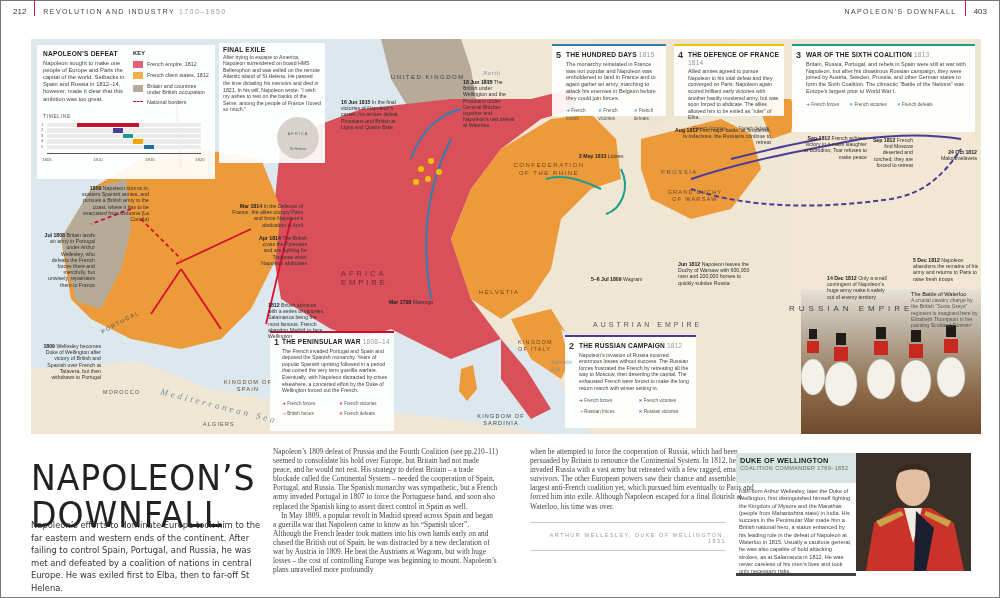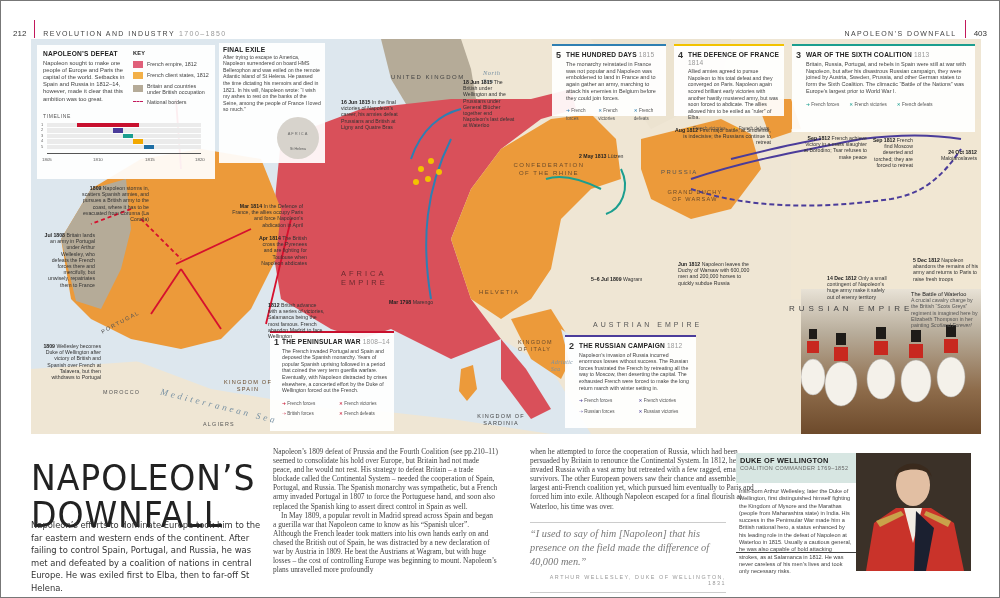--- a/index.html
+++ b/index.html
@@ -2,21 +2,21 @@
 <html><head>
 <meta charset="utf-8">
 <style>
   * { box-sizing: border-box; margin: 0; padding: 0; }
   html, body { width: 1000px; height: 598px; overflow: hidden; background: #ffffff; }
   body { font-family: "Liberation Sans", sans-serif; color: #333; position: relative; }
 
   .spread { position: absolute; left: 0; top: 0; width: 1000px; height: 598px; border: 1px solid #777; background: #fff; }
 
   
-  .runhead { position: absolute; top: 27px; font-size: 7px; letter-spacing: 1.4px; color: #444; display: flex; align-items: center; }
+  .runhead { position: absolute; top: 5px; font-size: 7px; letter-spacing: 1.4px; color: #444; display: flex; align-items: center; }
   .runhead.left { left: 12px; }
   .runhead.right { right: 12px; }
   .folio { font-size: 8px; letter-spacing: 0; color: #333; }
   .rule-v { width: 1px; height: 18px; background: #c2185b; margin: -8px 8px 0 8px; }
   .runhead .dates { color: #999; margin-left: 4px; }
 
   
   .map { position: absolute; left: 30px; top: 38px; width: 950px; height: 395px; overflow: hidden; background: #dfe8ee; }
   .map svg.base { position: absolute; left: 0; top: 0; }
 
@@ -35,21 +35,21 @@
 
   
   .headline { position: absolute; left: 30px; top: 458px; font-size: 36px; line-height: 37px; font-weight: 300; letter-spacing: 1px; color: #222; font-family: "DejaVu Sans", sans-serif; font-weight: normal; transform: scaleX(0.92); transform-origin: left top; }
   .intro { position: absolute; left: 30px; top: 518px; width: 232px; font-size: 8.4px; line-height: 12.6px; color: #333; font-family: "DejaVu Sans", sans-serif; }
   .body-col { position: absolute; top: 446px; width: 225px; font-family: "Liberation Serif", serif; font-size: 7.4px; line-height: 9.1px; color: #444; text-align: left; }
   .body-col p + p { text-indent: 8px; }
   .quote-box { position: absolute; left: 529px; top: 521px; width: 196px; border-top: 1px solid #ccc; border-bottom: 1px solid #ccc; padding: 4px 0 6px 0; }
   .quote { font-family: "Liberation Serif", serif; font-style: italic; font-size: 10.3px; line-height: 14px; color: #777; }
   .quote-attr { font-size: 5.4px; letter-spacing: 1.5px; color: #999; text-align: right; margin-top: 5px; }
 
-  .bio { position: absolute; left: 735px; top: 452px; width: 120px; height: 100px; border-bottom: 1px solid #404040; }
+  .bio { position: absolute; left: 735px; top: 452px; width: 120px; height: 123px; border-bottom: 3px solid #404040; }
   .bio-head { background: #d7e6e2; padding: 3px 4px; height: 30px; }
   .bio-name { font-size: 7.4px; font-weight: bold; color: #222; letter-spacing: 0.2px; }
   .bio-role { font-size: 5.5px; color: #666; letter-spacing: 0.4px; }
   .bio-text { font-size: 5.6px; line-height: 7.3px; color: #444; padding: 5px 3px 0 3px; }
   .portrait { position: absolute; left: 855px; top: 452px; width: 115px; height: 118px; overflow: hidden; background: #3a2e24; }
 </style>
 </head>
 <body>
 
 <div class="spread">
@@ -337,21 +337,20 @@
 
   <div class="body-col" style="left:272px;">
     <p>Napoleon’s 1809 defeat of Prussia and the Fourth Coalition (see pp.210–11) seemed to consolidate his hold over Europe, but Britain had not made peace, and he would not rest. His strategy to defeat Britain – a trade blockade called the Continental System – needed the cooperation of Spain, Portugal, and Russia. The Spanish monarchy was sympathetic, but a French army invaded Portugal in 1807 to force the Portuguese hand, and soon also replaced the Spanish king to assert direct control in Spain as well.</p>
     <p>In May 1809, a popular revolt in Madrid spread across Spain and began a guerilla war that Napoleon came to know as his “Spanish ulcer”. Although the French leader took matters into his own hands early on and chased the British out of Spain, he was distracted by a new declaration of war by Austria in 1809. He beat the Austrians at Wagram, but with huge losses – the cost of controlling Europe was beginning to mount. Napoleon’s plans unravelled more profoundly</p>
   </div>
   <div class="body-col" style="left:529px;">
     <p>when he attempted to force the cooperation of Russia, which had been persuaded by Britain to renounce the Continental System. In 1812, he invaded Russia with a vast army but retreated with a few ragged, emaciated survivors. The other European powers saw their chance and assembled the largest anti-French coalition yet, which pursued him eventually to Paris and forced him into exile. Although Napoleon escaped for a final flourish at Waterloo, his time was over.</p>
   </div>
 
   <div class="quote-box">
-    <div class="quote">“I used to say of him [Napoleon] that his presence on the field made the difference of 40,000 men.”</div>
     <div class="quote-attr">ARTHUR WELLESLEY, DUKE OF WELLINGTON, 1831</div>
   </div>
 
   <div class="bio">
     <div class="bio-head">
       <div class="bio-name">DUKE OF WELLINGTON</div>
       <div class="bio-role">COALITION COMMANDER 1769–1852</div>
     </div>
     <div class="bio-text">Irish-born Arthur Wellesley, later the Duke of Wellington, first distinguished himself fighting the Kingdom of Mysore and the Marathas (people from Maharashtra state) in India. His success in the Peninsular War made him a British national hero, a status enhanced by his leading role in the defeat of Napoleon at Waterloo in 1815. Usually a cautious general, he was also capable of bold attacking strokes, as at Salamanca in 1812. He was never careless of his men’s lives and took only necessary risks.</div>
   </div>

